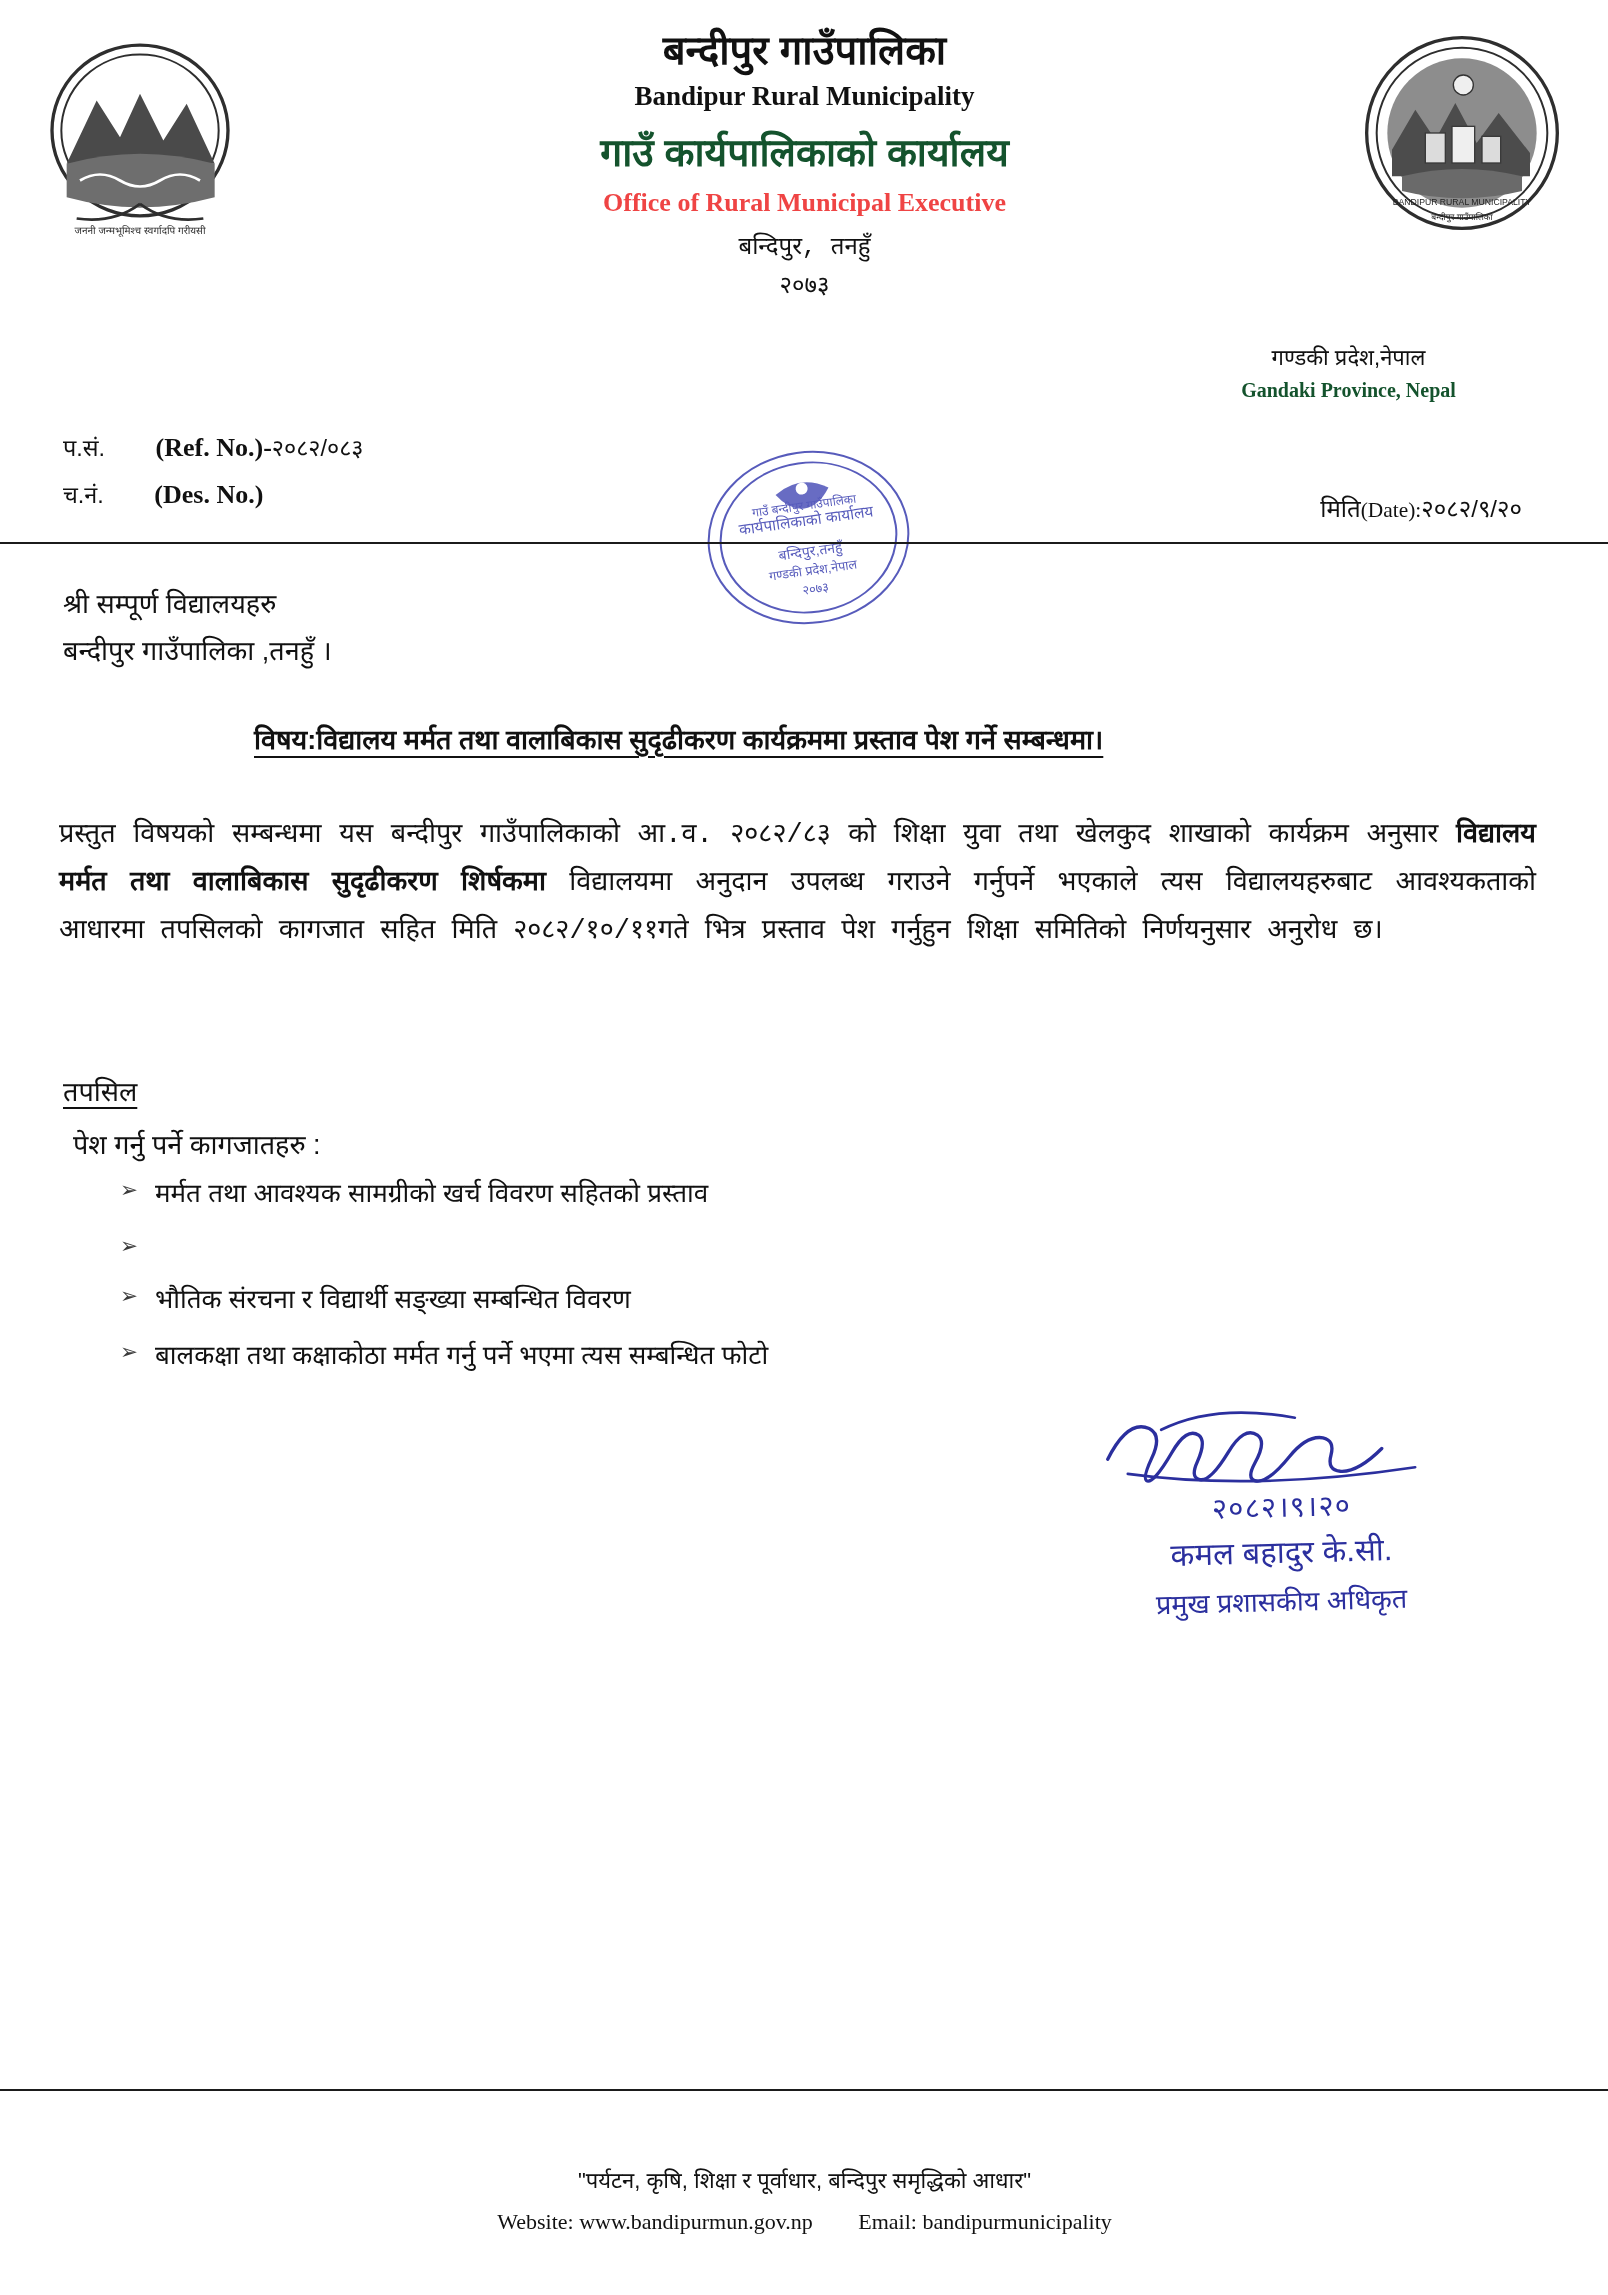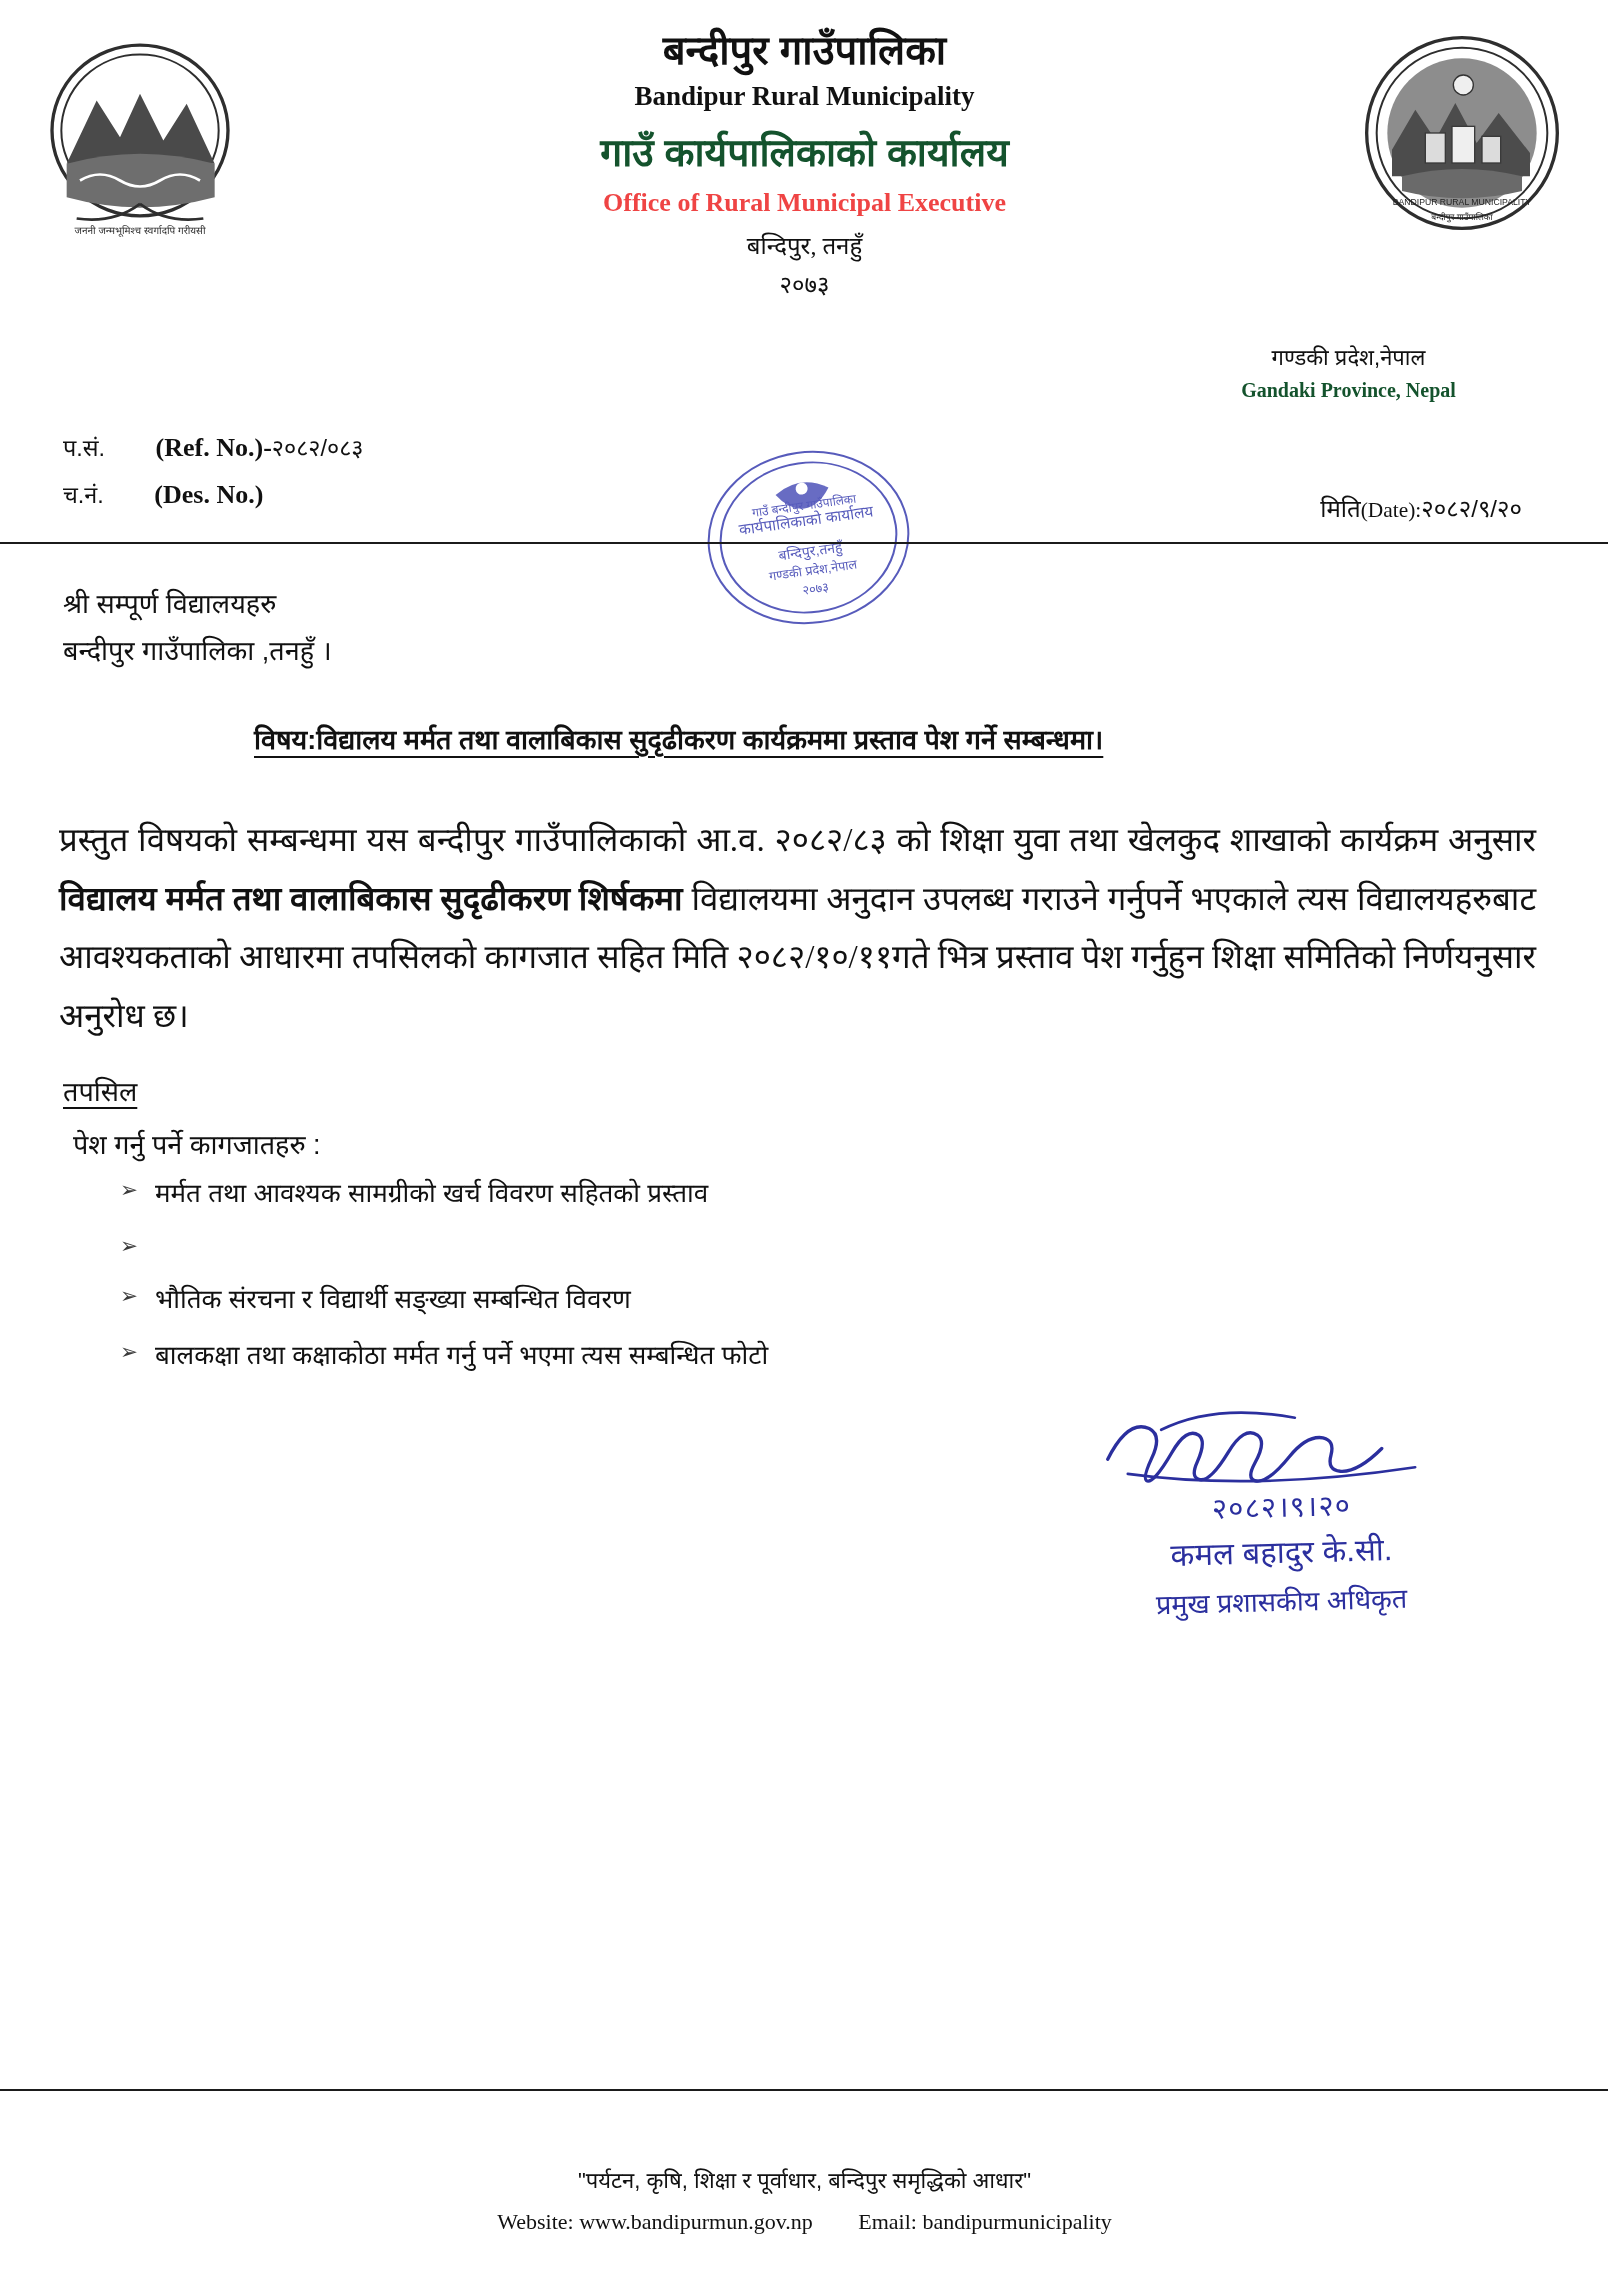--- a/index.html
+++ b/index.html
@@ -72,21 +72,21 @@
     color: #14532d;
   }
   .line-en-2 {
     font-family: "Liberation Serif", serif;
     font-size: 26px;
     font-weight: bold;
     margin-top: 10.7px;
     color: #ef4444;
   }
   .line-np-3 {
-    font-family: Liberation Serif, serif;
+    font-family: Liberation Mono, monospace;
     font-size: 24px;
     margin-top: 10.7px;
     color: #111;
   }
   .line-np-4 {
     font-family: "Liberation Sans", sans-serif;
     font-size: 24px;
     margin-top: 5.3px;
     color: #111;
   }
@@ -181,22 +181,22 @@
     text-decoration: underline;
     text-underline-offset: 6.7px;
     color: #111;
     white-space: nowrap;
   }
   .para {
     position: absolute;
     left: 59px;
     right: 73px;
     top: 811px;
-    font-family: Liberation Serif, serif;
-    font-size: 33px;
+    font-family: Liberation Mono, monospace;
+    font-size: 27px;
     line-height: 1.78;
     text-align: justify;
     color: #111;
   }
   .para .b { font-weight: bold; }
 
   .tapasil-title {
     position: absolute;
     left: 63px;
     top: 1072px;

